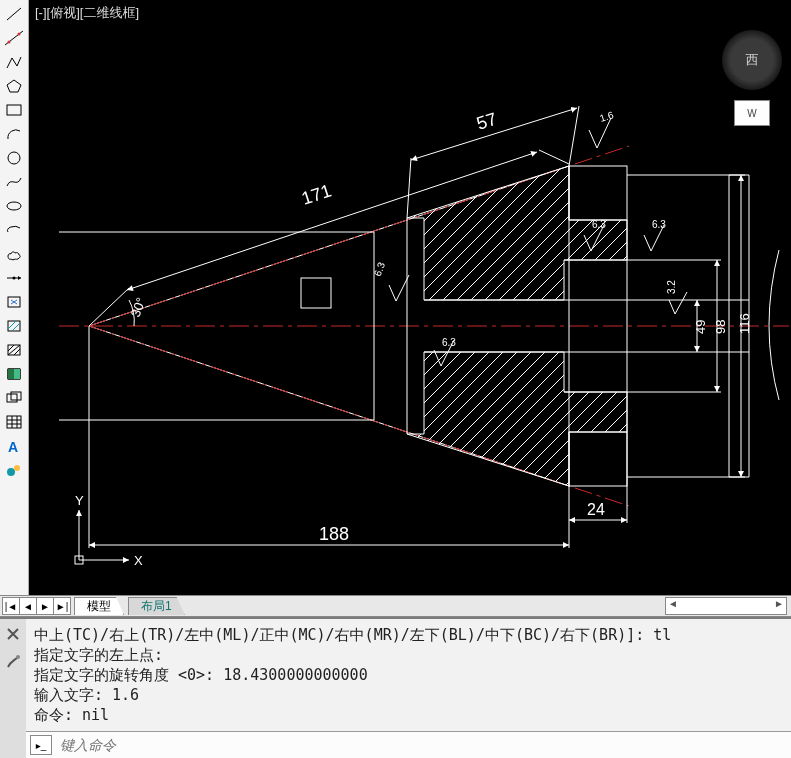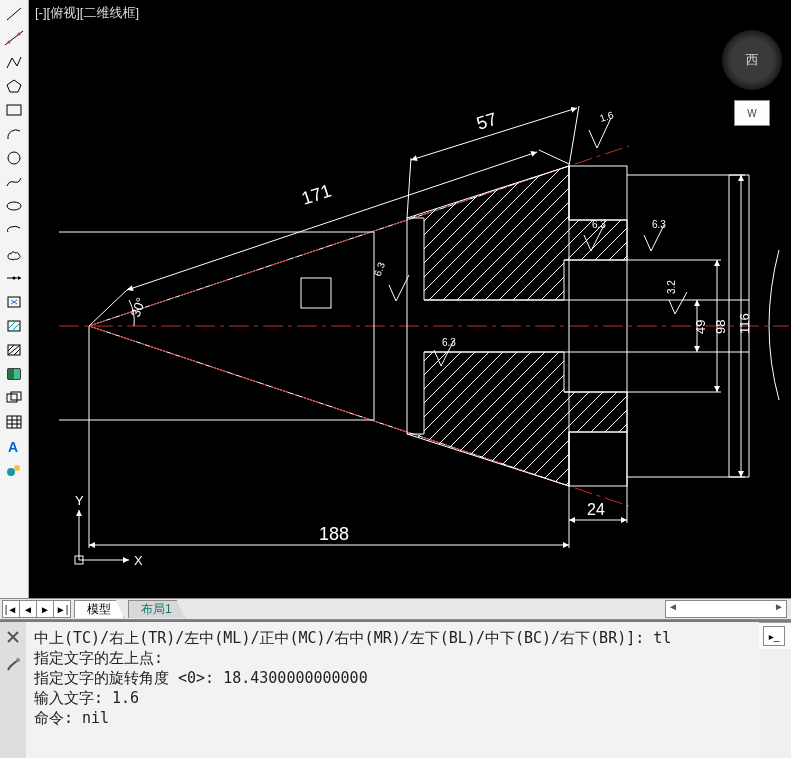--- a/index.html
+++ b/index.html
@@ -73,21 +73,21 @@
   
   .cmdarea {
     flex:1; display:flex; flex-direction: row; background:#f0f0f0;
     border-top:2px solid #7a7a7a;
   }
   .cmdtools {
     width:26px; background:#dedede; display:flex; flex-direction:column; align-items:center;
     padding-top:6px; gap:10px;
   }
   .cmdtools .cbtn { width:18px; height:18px; cursor:pointer; display:flex; align-items:center; justify-content:center;}
-  .cmdbody { flex:1; display:flex; flex-direction:row; }
+  .cmdbody { flex:1; display:flex; flex-direction:column; }
   .cmdhistory {
     flex:1; padding:6px 8px; font-family: "SimSun","NSimSun",monospace; font-size:15px;
     color:#222; background:#f2f2f2; white-space:pre-wrap; line-height:20px;
   }
   .cmdline {
     height:26px; border-top:1px solid #9a9a9a; background:#fcfcfc;
     display:flex; align-items:center; padding-left:4px;
   }
   .cmdline .run {
     width:20px;height:18px;border:1px solid #888;background:#fff;
@@ -395,16 +395,17 @@
       </div>
     </div>
     <div class="cmdbody">
       <div class="cmdhistory"><span>中上(TC)/右上(TR)/左中(ML)/正中(MC)/右中(MR)/左下(BL)/中下(BC)/右下(BR)]: tl</span>
 <span>指定文字的左上点:</span>
 <span>指定文字的旋转角度 &lt;0&gt;: 18.4300000000000</span>
 <span>输入文字: 1.6</span>
 <span>命令: nil</span></div>
       <div class="cmdline">
         <div class="run">▸_</div>
+        <input type="text" placeholder="键入命令" style="">
       </div>
     </div>
   </div>
 </div>
 
 </body></html>

